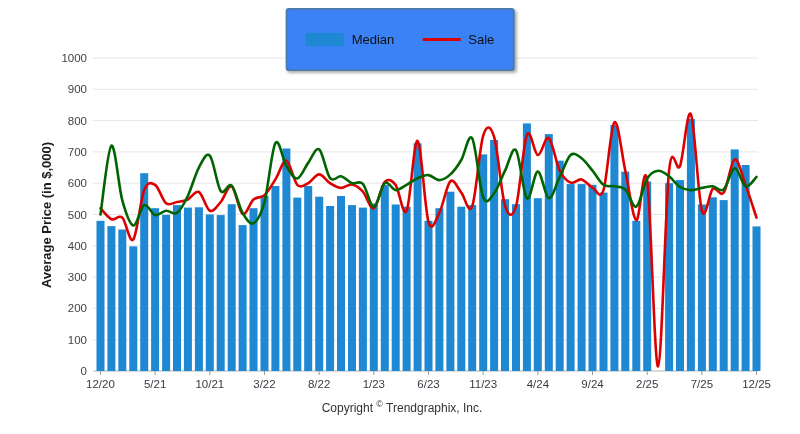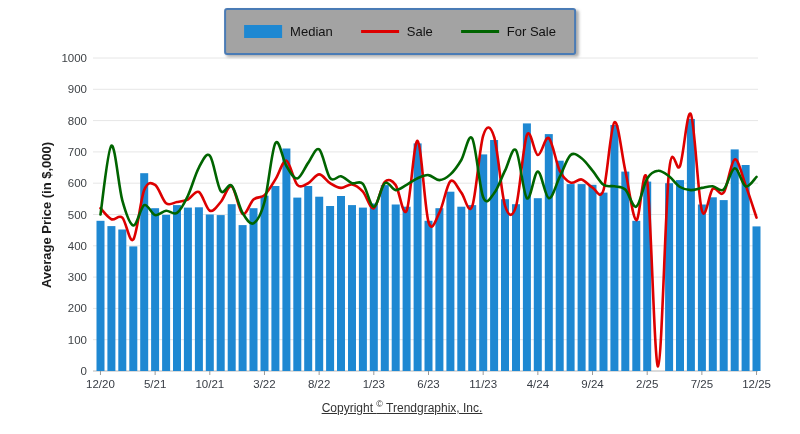--- a/index.html
+++ b/index.html
@@ -1,49 +1,45 @@
 <!DOCTYPE html>
 <html><head>
 <meta charset="utf-8">
 <style>
   html,body{margin:0;padding:0;background:#fff;}
   .stage{position:relative;width:800px;height:434px;background:#fff;overflow:hidden;
          font-family:"Liberation Sans",sans-serif;}
   .legend{position:absolute;left:50%;top:8px;transform:translateX(-50%);
-          display:inline-flex;align-items:center;gap:28px;background:#a3a3a3;
-          border:2px solid #4a7bb5;border-radius:3px;padding:14px 18px;
+          display:inline-flex;align-items:center;gap:28px;background:#3b82f6;
+          border:2px solid #4a7bb5;border-radius:3px;padding:22px 18px;
           box-shadow:2px 2px 3px rgba(110,110,110,.55);font-size:13px;color:#111;}
   .legend-item{display:flex;align-items:center;gap:8px;white-space:nowrap;}
   .swatch-bar{display:inline-block;width:38px;height:13px;}
   .swatch-line{display:inline-block;width:38px;height:3px;}
   .y-title{position:absolute;left:46px;top:215px;
            transform:translate(-50%,-50%) rotate(-90deg);
            white-space:nowrap;font-size:13px;font-weight:bold;color:#1c1c1c;}
   .copyright{position:absolute;left:4px;right:0;top:399px;text-align:center;
-             font-size:12px;color:#333;text-decoration:underline;}
+             font-size:12px;color:#333;}
   .copyright .sym{font-size:9px;vertical-align:super;}
   svg text{font-family:"Liberation Sans",sans-serif;}
 </style>
 </head>
 <body>
 
 <div class="stage">
 
   <div class="legend">
     <div class="legend-item">
       <span class="swatch-bar" style="background: rgb(30, 136, 210);"></span>
       <span>Median</span>
     </div>
     <div class="legend-item">
       <span class="swatch-line" style="background: rgb(221, 0, 0);"></span>
       <span>Sale</span>
-    </div>
-    <div class="legend-item">
-      <span class="swatch-line" style="background: rgb(0, 100, 0);"></span>
-      <span>For Sale</span>
     </div>
   </div>
 
   <div class="y-title">Average Price (in $,000)</div>
 
   <svg id="chart-svg" width="800" height="434" viewBox="0 0 800 434">
       <defs>
         <clipPath id="plot-clip">
           <rect x="91" y="52" width="675" height="320"></rect>
         </clipPath>

